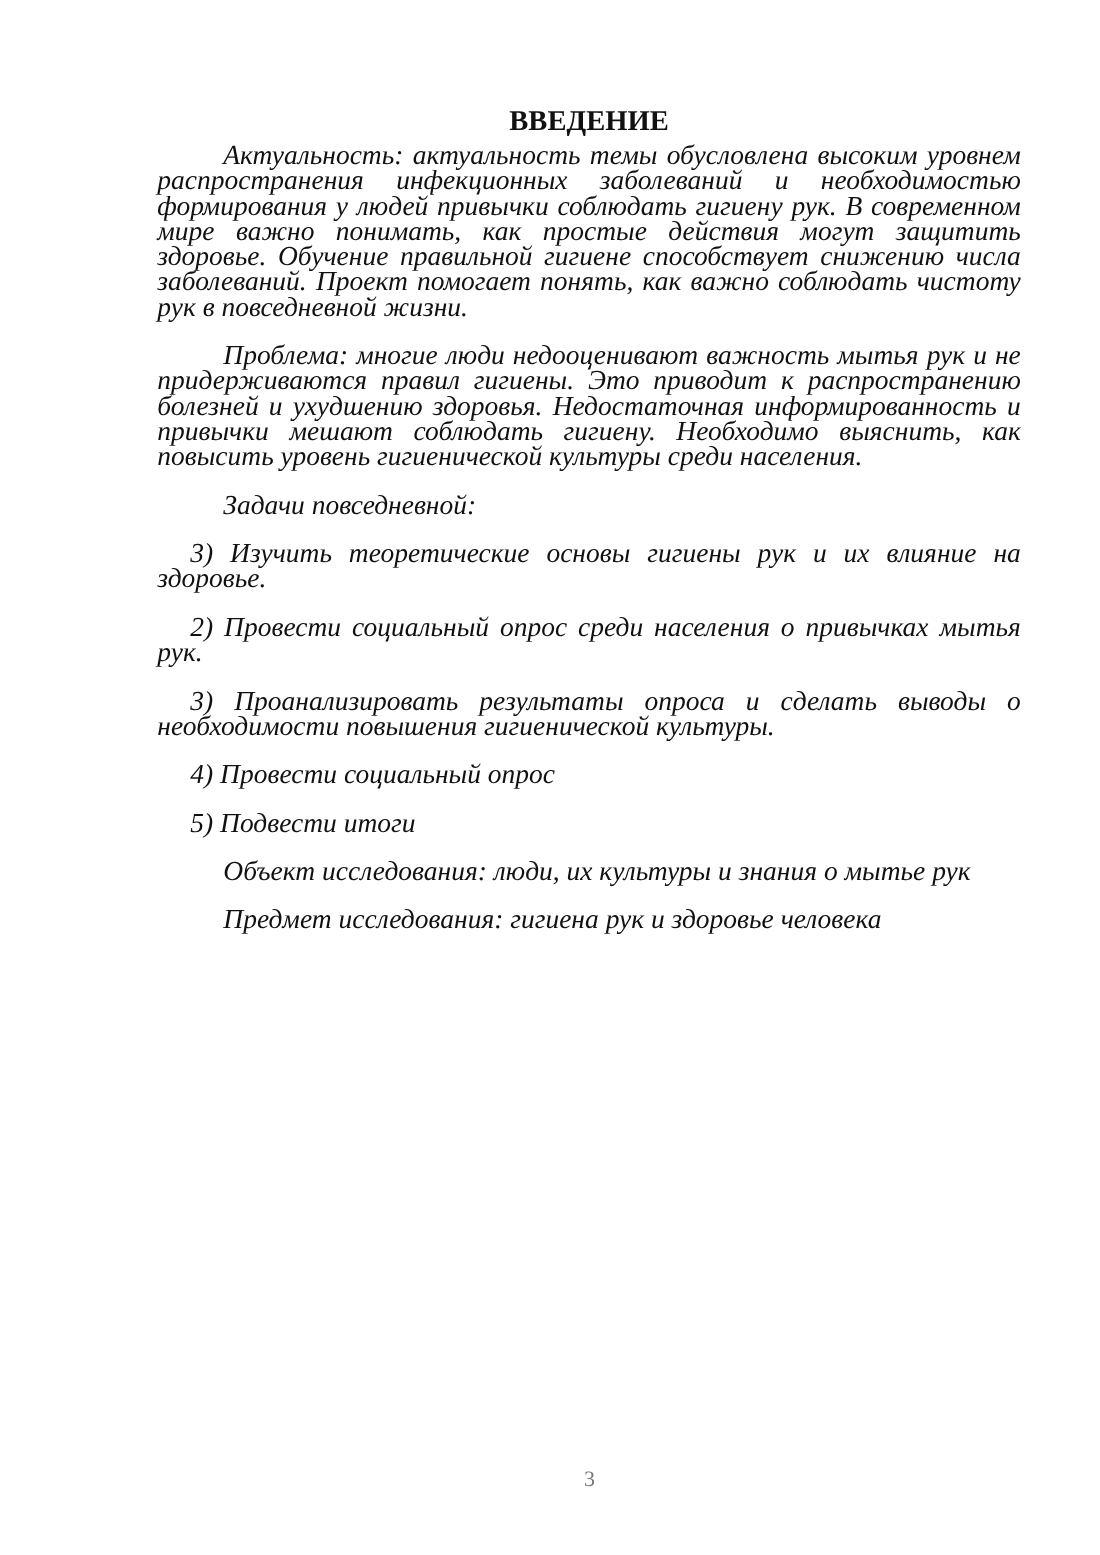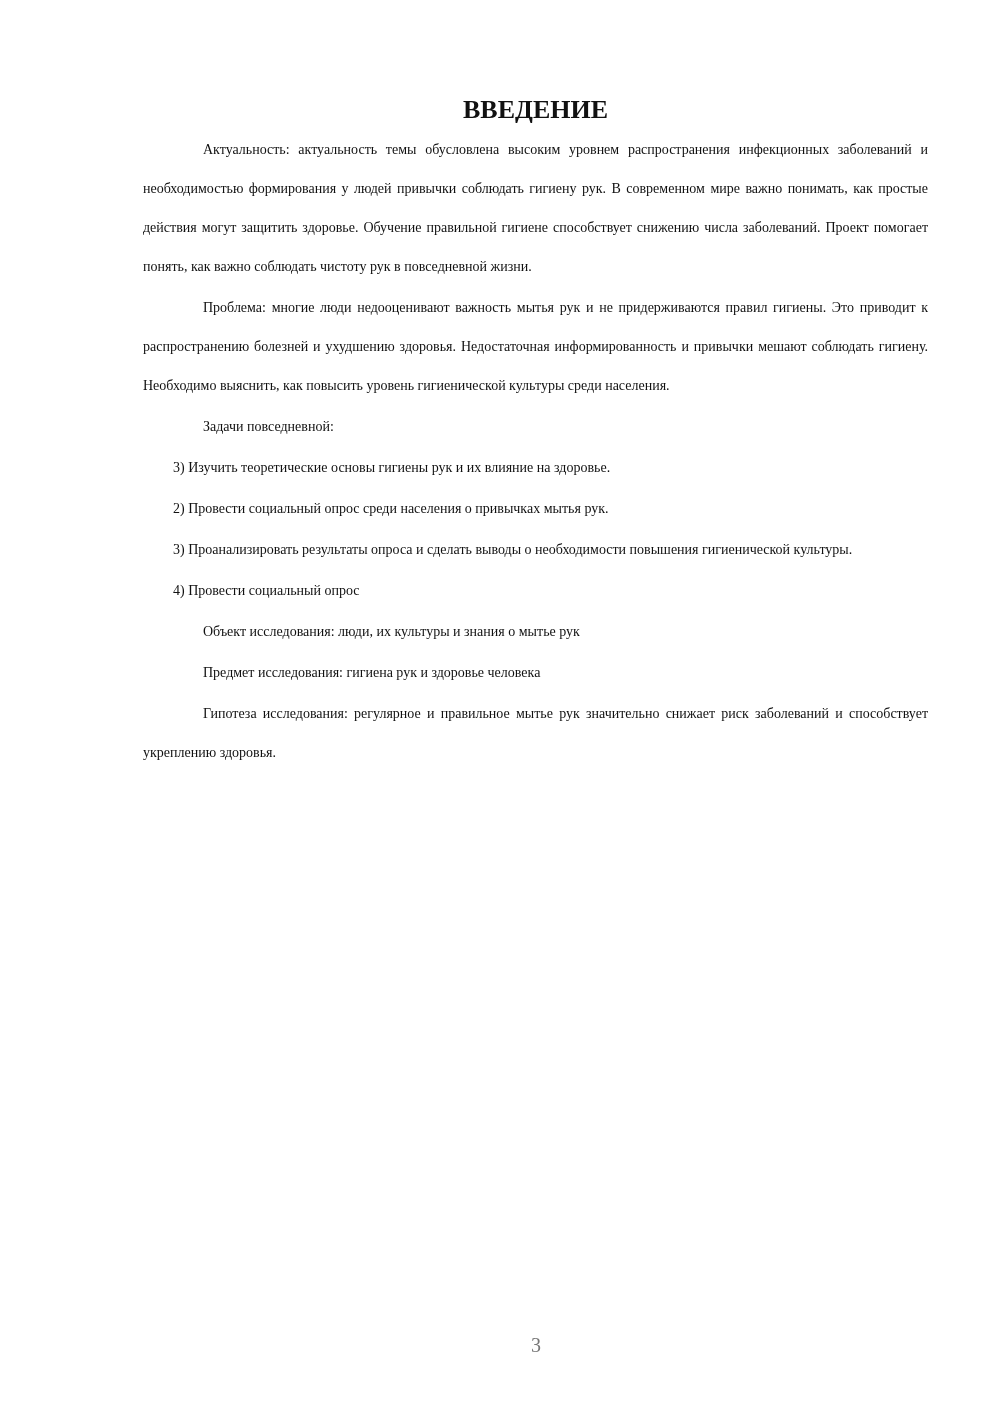--- a/index.html
+++ b/index.html
@@ -1,36 +1,36 @@
 <!DOCTYPE html>
 <html><head>
 <meta charset="utf-8">
 <style>
   html, body { margin: 0; padding: 0; background: #ffffff; }
   body { width: 1000px; height: 1414px; position: relative; overflow: hidden;
          font-family: "Liberation Serif", "DejaVu Serif", serif; color: #111; }
   .page { position: absolute; left: 143px; top: 95px; width: 785px; }
   .title { text-align: center; font-weight: bold; font-size: 26px; line-height: 30px; margin: 0 0 5px 0; }
-  p { margin: 0; font-size: 14px; line-height: 39px; text-align: justify; }
+  p { margin: 0; font-size: 25px; line-height: 23px; text-align: justify; font-style: italic; }
   .ind { text-indent: 60px; }
-  .gap { margin-top: 2px; }
+  .gap { margin-top: 21px; }
   .li { text-indent: 30px; }
   .pagenum { position: absolute; top: 1334px; left: 0; width: 1072px; text-align: center;
              font-size: 20px; color: #777; }
 </style>
 </head>
 <body>
 
 <div class="page">
   <div class="title">ВВЕДЕНИЕ</div>
   <p class="ind">Актуальность: актуальность темы обусловлена высоким уровнем распространения инфекционных заболеваний и необходимостью формирования у людей привычки соблюдать гигиену рук. В современном мире важно понимать, как простые действия могут защитить здоровье. Обучение правильной гигиене способствует снижению числа заболеваний. Проект помогает понять, как важно соблюдать чистоту рук в повседневной жизни.</p>
   <p class="ind gap">Проблема: многие люди недооценивают важность мытья рук и не придерживаются правил гигиены. Это приводит к распространению болезней и ухудшению здоровья. Недостаточная информированность и привычки мешают соблюдать гигиену. Необходимо выяснить, как повысить уровень гигиенической культуры среди населения.</p>
   <p class="ind gap">Задачи повседневной:</p>
   <p class="li gap">3) Изучить теоретические основы гигиены рук и их влияние на здоровье.</p>
   <p class="li gap">2) Провести социальный опрос среди населения о привычках мытья рук.</p>
   <p class="li gap">3) Проанализировать результаты опроса и сделать выводы о необходимости повышения гигиенической культуры.</p>
   <p class="li gap">4) Провести социальный опрос</p>
+  <p class="li gap">5) Подвести итоги</p>
   <p class="ind gap">Объект исследования: люди, их культуры и знания о мытье рук</p>
   <p class="ind gap">Предмет исследования: гигиена рук и здоровье человека</p>
-  <p class="ind gap">Гипотеза исследования: регулярное и правильное мытье рук значительно снижает риск заболеваний и способствует укреплению здоровья.</p>
 </div>
 
 <div class="pagenum">3</div>
 
 </body></html>

